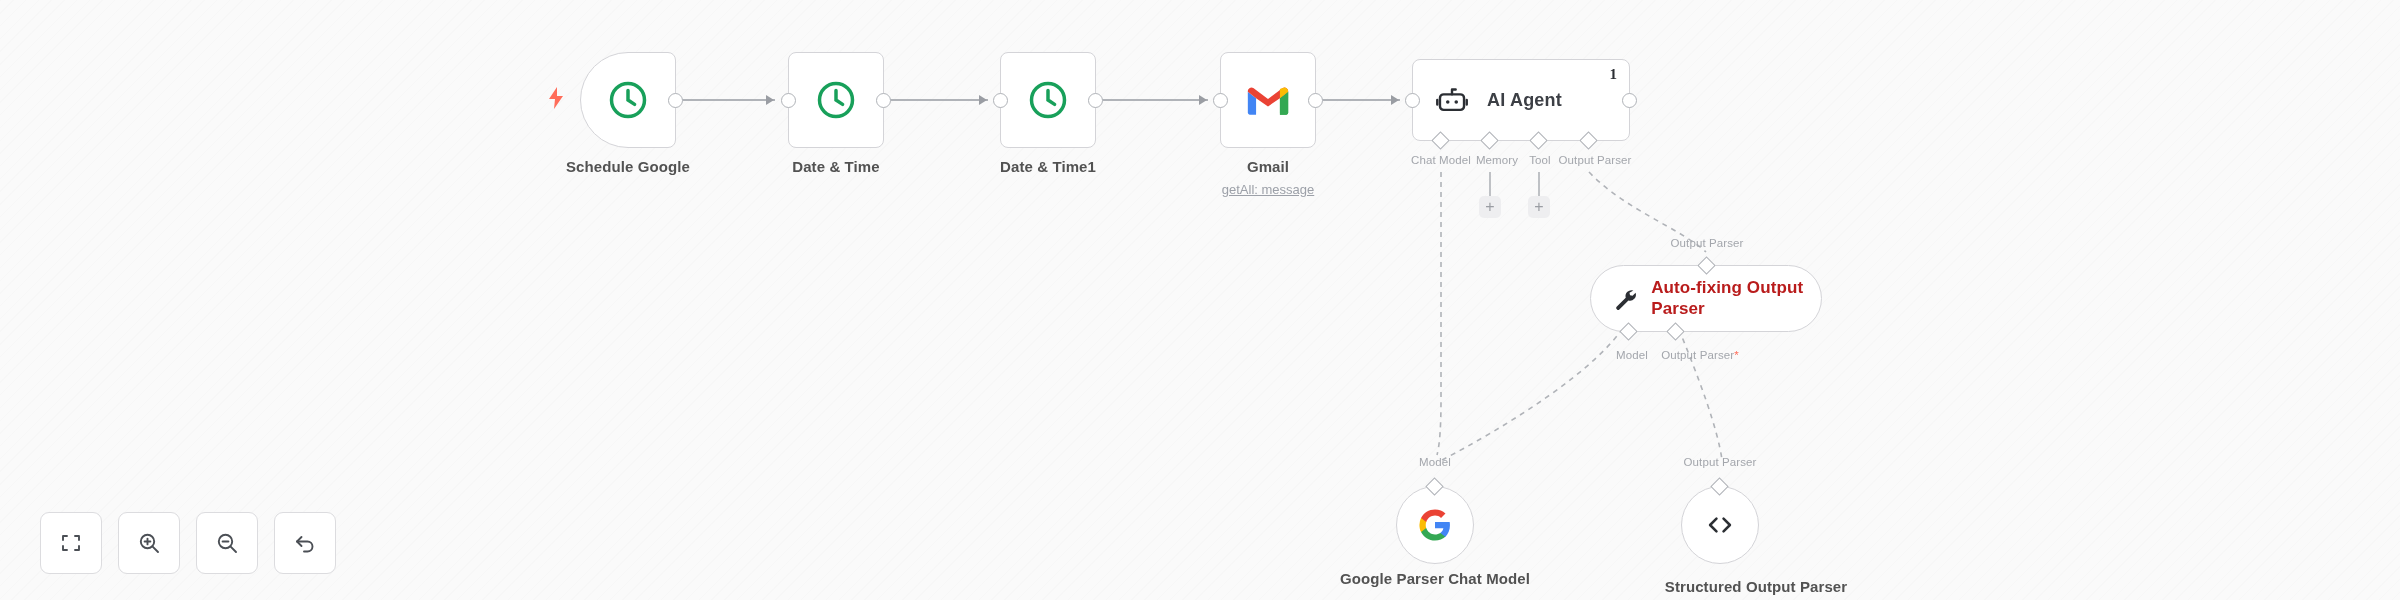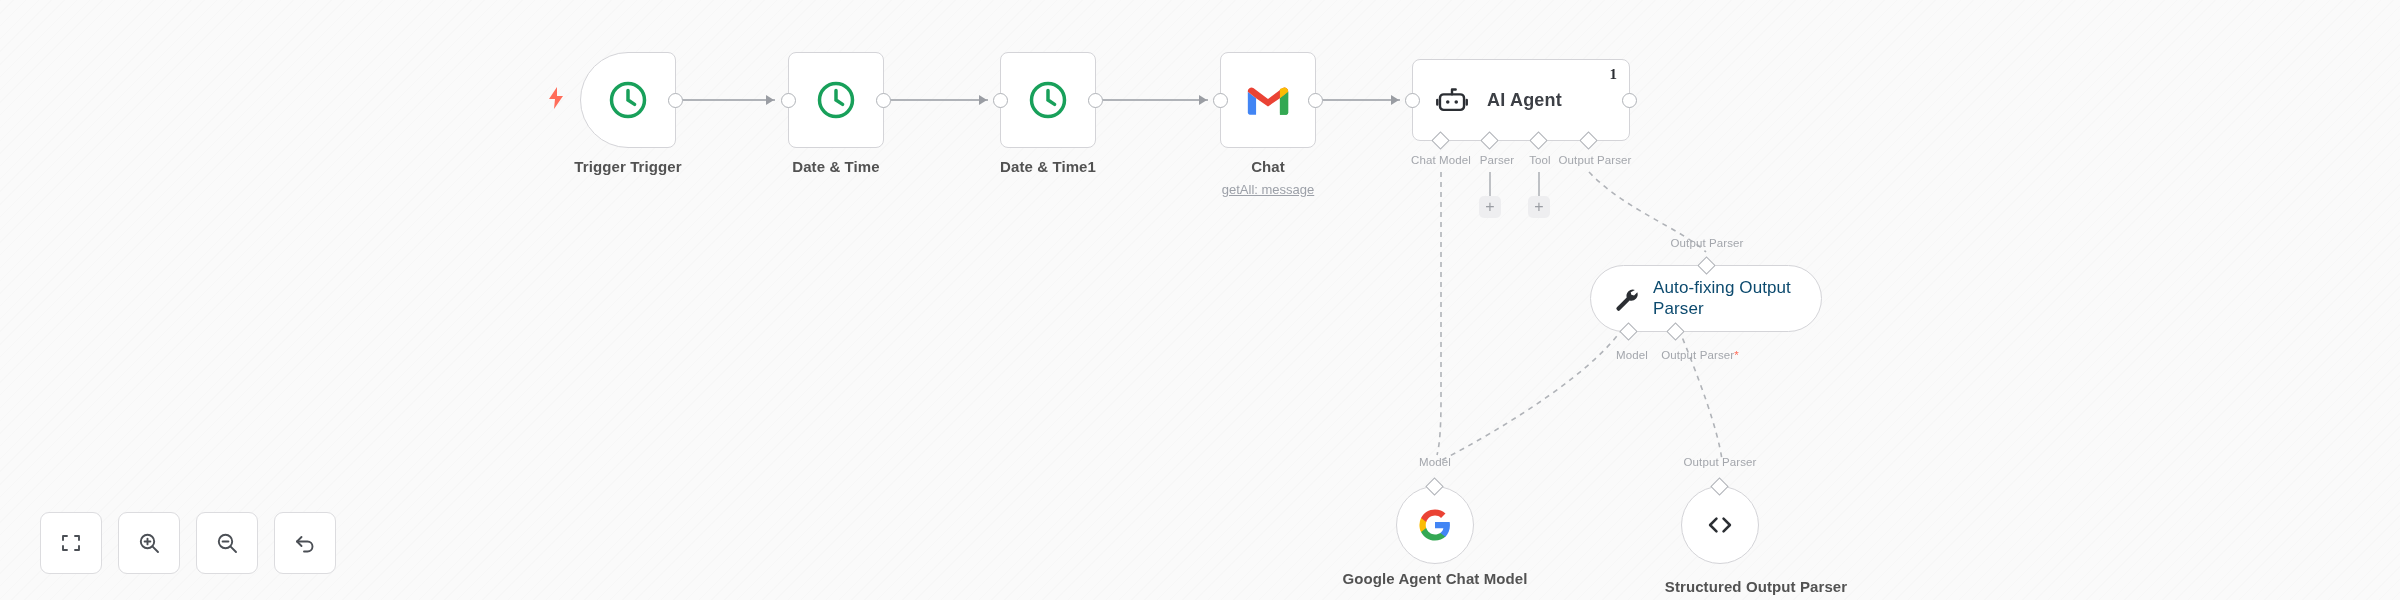--- a/index.html
+++ b/index.html
@@ -129,22 +129,22 @@
   
   .pill-node {
     width: 232px;
     height: 67px;
     border-radius: 34px;
     padding-left: 22px;
     gap: 14px;
   }
   .pill-title {
     font-size: 17px;
-    font-weight: normal;
-    color: #0c4a6e;
+    font-weight: bold;
+    color: #b91c1c;
     line-height: 1.2;
     letter-spacing: .1px;
   }
 
   
   .circle-node {
     width: 78px;
     height: 78px;
     border-radius: 50%;
     justify-content: center;
@@ -257,21 +257,21 @@
     <path d="M11 1 L3 13 L9 13 L8 23 L17 10 L11 10 Z" fill="#ff6d5a"></path>
   </svg>
 
   <div class="node step-node trigger-node" style="left:580px; top:52px;">
     <span class="port right"></span>
     <svg width="44" height="44" viewBox="0 0 24 24" fill="none" stroke="#18a05a" stroke-width="1.9" stroke-linecap="round">
       <circle cx="12" cy="12" r="9"></circle>
       <path d="M12 6.8 V12 L15.6 14.4"></path>
     </svg>
   </div>
-  <div class="node-label" style="left:628px; top:158px;">Trigger Trigger</div>
+  <div class="node-label" style="left:628px; top:158px;">Schedule Google</div>
 
   <div class="node step-node" style="left:788px; top:52px;">
     <span class="port left"></span>
     <span class="port right"></span>
     <svg width="44" height="44" viewBox="0 0 24 24" fill="none" stroke="#18a05a" stroke-width="1.9" stroke-linecap="round">
       <circle cx="12" cy="12" r="9"></circle>
       <path d="M12 6.8 V12 L15.6 14.4"></path>
     </svg>
   </div>
   <div class="node-label" style="left:836px; top:158px;">Date &amp; Time</div>
@@ -291,21 +291,21 @@
     <span class="port right"></span>
     <svg width="44" height="34" viewBox="0 0 48 36">
       <path d="M4 34 H11 V17 L24 27 L37 17 V34 H44 A2 2 0 0 0 46 32 V6 A2.5 2.5 0 0 0 42 4 L24 17.5 L6 4 A2.5 2.5 0 0 0 2 6 V32 A2 2 0 0 0 4 34 Z" fill="#ffffff"></path>
       <path d="M2 32 V9 L11 16 V34 H4 A2 2 0 0 1 2 32 Z" fill="#4285f4"></path>
       <path d="M37 34 V16 L46 9 V32 A2 2 0 0 1 44 34 Z" fill="#34a853"></path>
       <path d="M2 9 A4 4 0 0 1 8 5 L24 17 L40 5 A4 4 0 0 1 46 9 L37 16 L24 25 L11 16 Z" fill="#ea4335"></path>
       <path d="M46 9 L37 16 V34 H44 A2 2 0 0 0 46 32 Z" fill="#34a853"></path>
       <path d="M40 5 A4 4 0 0 1 46 9 L37 16 V6 Z" fill="#fbbc04"></path>
     </svg>
   </div>
-  <div class="node-label" style="left:1268px; top:158px;">Chat</div>
+  <div class="node-label" style="left:1268px; top:158px;">Gmail</div>
   <div class="node-sublabel" style="left:1268px; top:182px;text-decoration:underline;">getAll: message</div>
 
   <div class="node agent-node" style="left:1412px; top:59px;">
     <span class="port left"></span>
     <span class="port right"></span>
     <span class="badge">1</span>
     <svg width="34" height="34" viewBox="0 0 24 24" fill="none" stroke="#2b2e33" stroke-width="1.7" stroke-linecap="round" stroke-linejoin="round">
       <rect x="3.5" y="8" width="17" height="11" rx="2.6"></rect>
       <path d="M12 8 V4.6 M12 4.6 H14.6"></path>
       <circle cx="9" cy="13.4" r="1.25" fill="#2b2e33" stroke="none"></circle>
@@ -314,21 +314,21 @@
     </svg>
     <span class="agent-title">AI Agent</span>
   </div>
 
   <div class="diamond" style="left:1434px; top:134px;"></div>
   <div class="diamond" style="left:1483px; top:134px;"></div>
   <div class="diamond" style="left:1532px; top:134px;"></div>
   <div class="diamond" style="left:1582px; top:134px;"></div>
 
   <div class="conn-label" style="left:1441px; top:154px;text-align:right;">Chat Model</div>
-  <div class="conn-label" style="left:1497px; top:154px;">Parser</div>
+  <div class="conn-label" style="left:1497px; top:154px;">Memory</div>
   <div class="conn-label" style="left:1540px; top:154px;">Tool</div>
   <div class="conn-label" style="left:1595px; top:154px;">Output Parser</div>
 
   <div class="plus-btn" style="left:1479px; top:196px;">+</div>
   <div class="plus-btn" style="left:1528px; top:196px;">+</div>
 
   <div class="node pill-node" style="left:1590px; top:265px;">
     <svg width="30" height="30" viewBox="0 0 24 24" fill="#2b2e33">
       <path d="M20.2 3.6 a5.9 5.9 0 0 0-7.6 7.1 L3.6 19.7 a1.6 1.6 0 0 0 0 2.3 l.4.4 a1.6 1.6 0 0 0 2.3 0 l9-9 a5.9 5.9 0 0 0 7.1-7.6 l-3 3 -2.5-.6 -.6-2.5 Z"></path>
     </svg>
@@ -348,21 +348,21 @@
   <div class="node circle-node" style="left:1396px; top:486px;">
     <svg width="34" height="34" viewBox="0 0 48 48">
       <path fill="#4285f4" d="M45.1 24.5c0-1.6-.1-3.2-.4-4.7H24v8.9h11.8c-.5 2.7-2.1 5-4.4 6.6v5.5h7.1c4.2-3.8 6.6-9.5 6.6-16.3z"></path>
       <path fill="#34a853" d="M24 46c6 0 11-2 14.6-5.3l-7.1-5.5c-2 1.3-4.5 2.1-7.5 2.1-5.8 0-10.7-3.9-12.4-9.1H4.3v5.7C7.9 41.1 15.4 46 24 46z"></path>
       <path fill="#fbbc04" d="M11.6 28.2c-.5-1.3-.7-2.7-.7-4.2s.3-2.9.7-4.2v-5.7H4.3A22 22 0 0 0 2 24c0 3.6.9 6.9 2.3 9.9l7.3-5.7z"></path>
       <path fill="#ea4335" d="M24 10.7c3.3 0 6.2 1.1 8.5 3.3l6.3-6.3C35 4.1 30 2 24 2 15.4 2 7.9 6.9 4.3 14.1l7.3 5.7c1.7-5.2 6.6-9.1 12.4-9.1z"></path>
     </svg>
   </div>
   <div class="diamond" style="left:1428px; top:480px;"></div>
   <div class="conn-label" style="left:1435px; top:456px;">Model</div>
-  <div class="node-label" style="left:1435px; top:570px; width:200px;">Google Agent Chat Model</div>
+  <div class="node-label" style="left:1435px; top:570px; width:200px;">Google Parser Chat Model</div>
 
   <div class="node circle-node" style="left:1681px; top:486px;">
     <svg width="34" height="34" viewBox="0 0 24 24" fill="none" stroke="#2b2e33" stroke-width="1.8" stroke-linecap="round" stroke-linejoin="round">
       <path d="M9.5 7.5 L5 12 L9.5 16.5"></path>
       <path d="M14.5 7.5 L19 12 L14.5 16.5"></path>
     </svg>
   </div>
   <div class="diamond" style="left:1713px; top:480px;"></div>
   <div class="conn-label" style="left:1720px; top:456px;">Output Parser</div>
   <div class="node-label" style="left:1756px; top:570px; width:190px;margin-top:8px;">Structured Output Parser</div>

